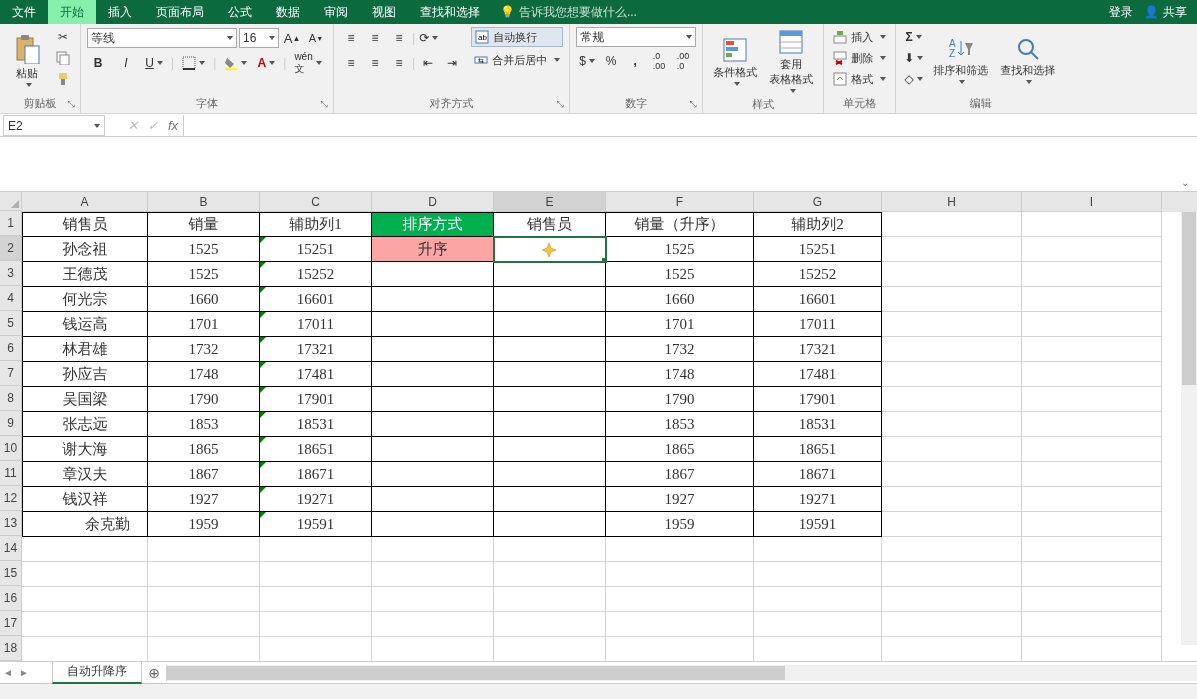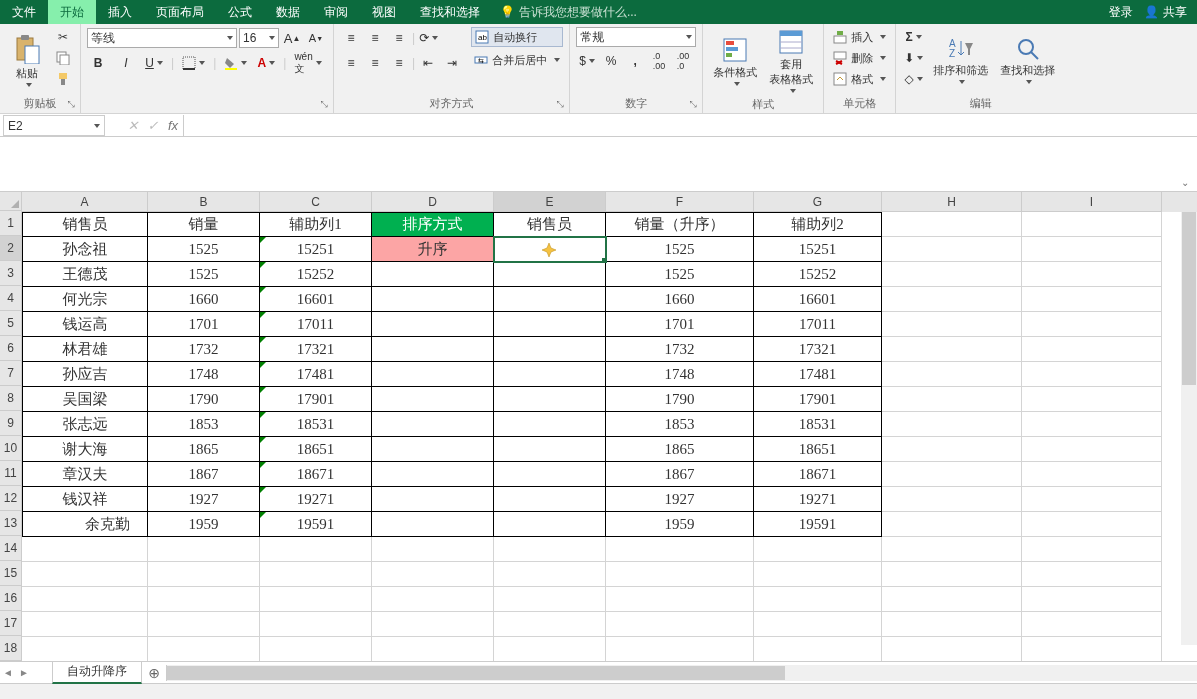--- a/index.html
+++ b/index.html
@@ -165,20 +165,21 @@
             <span style="color:#c00;font-weight:bold">A</span>
             <span class="dd"></span>
           </div>
         <span style="color:#ccc">|</span>
         <div class="smallbtn">
             <span style="font-size:10px">wén<br>文</span>
             <span class="dd"></span>
           </div>
       </div>
     </div>
+    <div class="group-label">字体</div>
     <div class="launcher">⤡</div>
   </div>
 
   <div class="group" style="min-width:230px">
     <div class="group-body">
       <div class="stack" style="gap:3px">
         <div class="row">
           <div class="smallbtn">≡</div>
           <div class="smallbtn">≡</div>
           <div class="smallbtn">≡</div>

